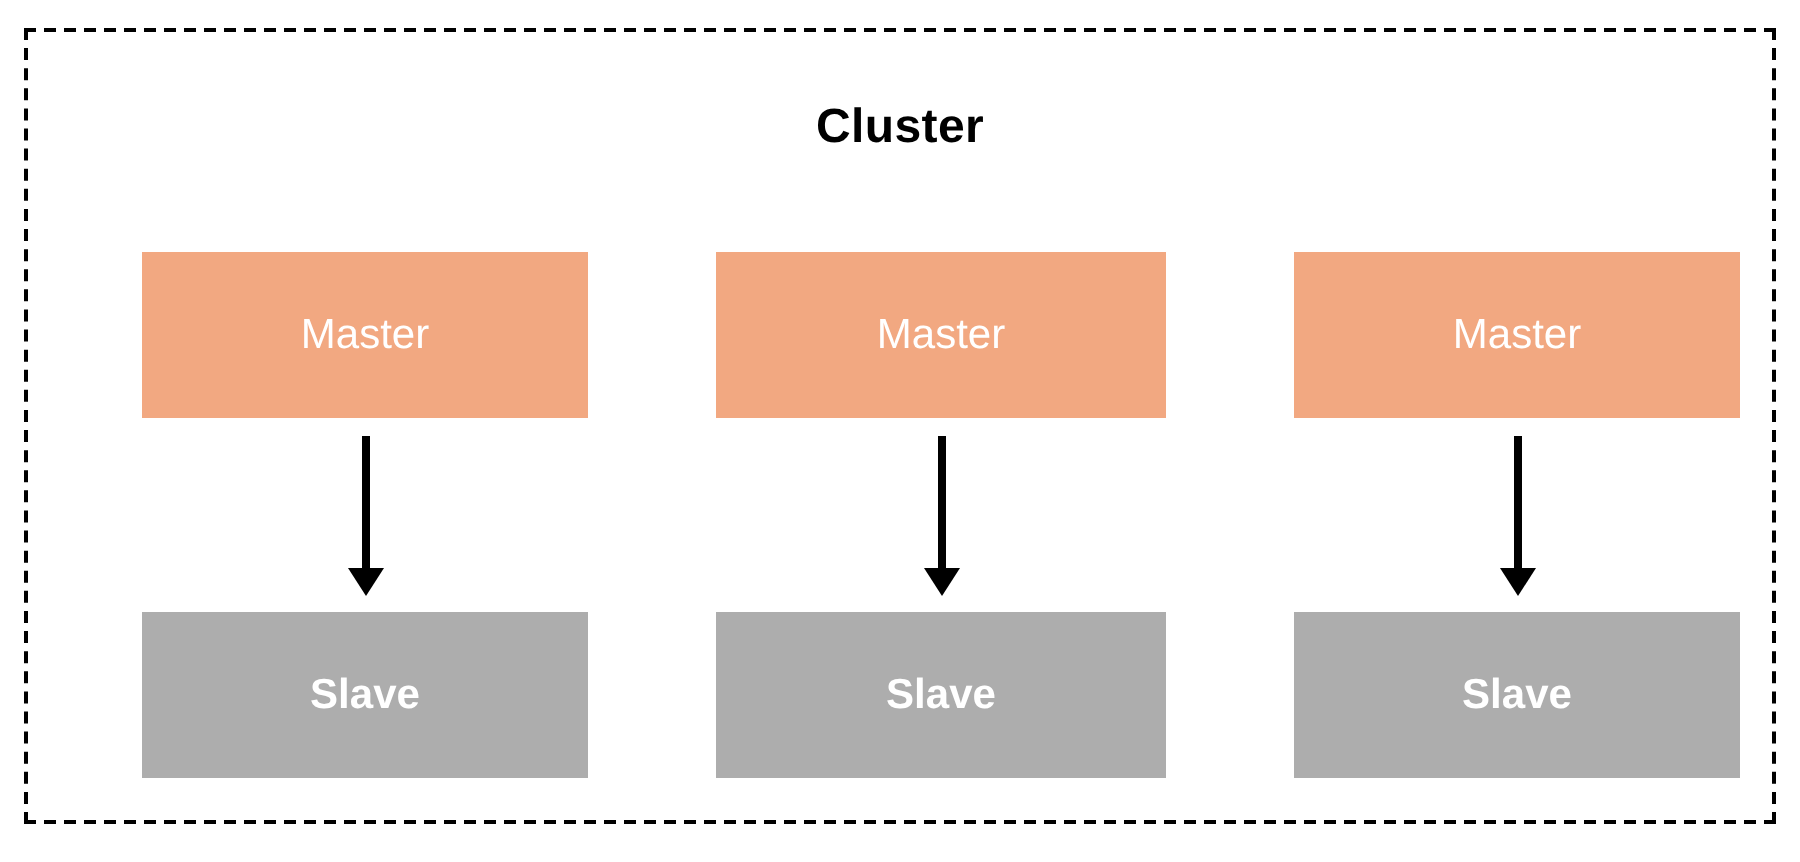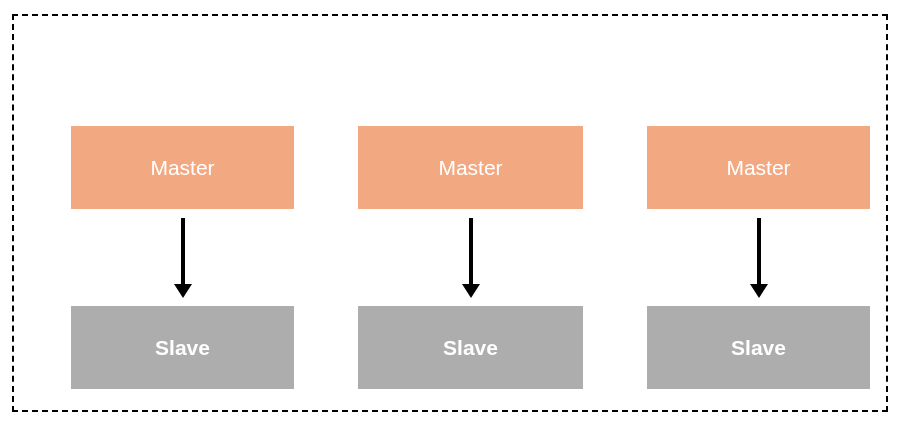--- a/index.html
+++ b/index.html
@@ -71,20 +71,21 @@
     border-left: 9px solid transparent;
     border-right: 9px solid transparent;
     border-top: 14px solid var(--arrow, #000000);
   }
 </style>
 </head>
 <body>
 
 <div class="stage">
   <div class="boundary">
+    <div class="title">Cluster</div>
 
     <div class="column c0">
       <div class="node master">Master</div>
       <div class="arrow">
         <div class="shaft"></div>
         <div class="head"></div>
       </div>
       <div class="node slave">Slave</div>
     </div>
 

